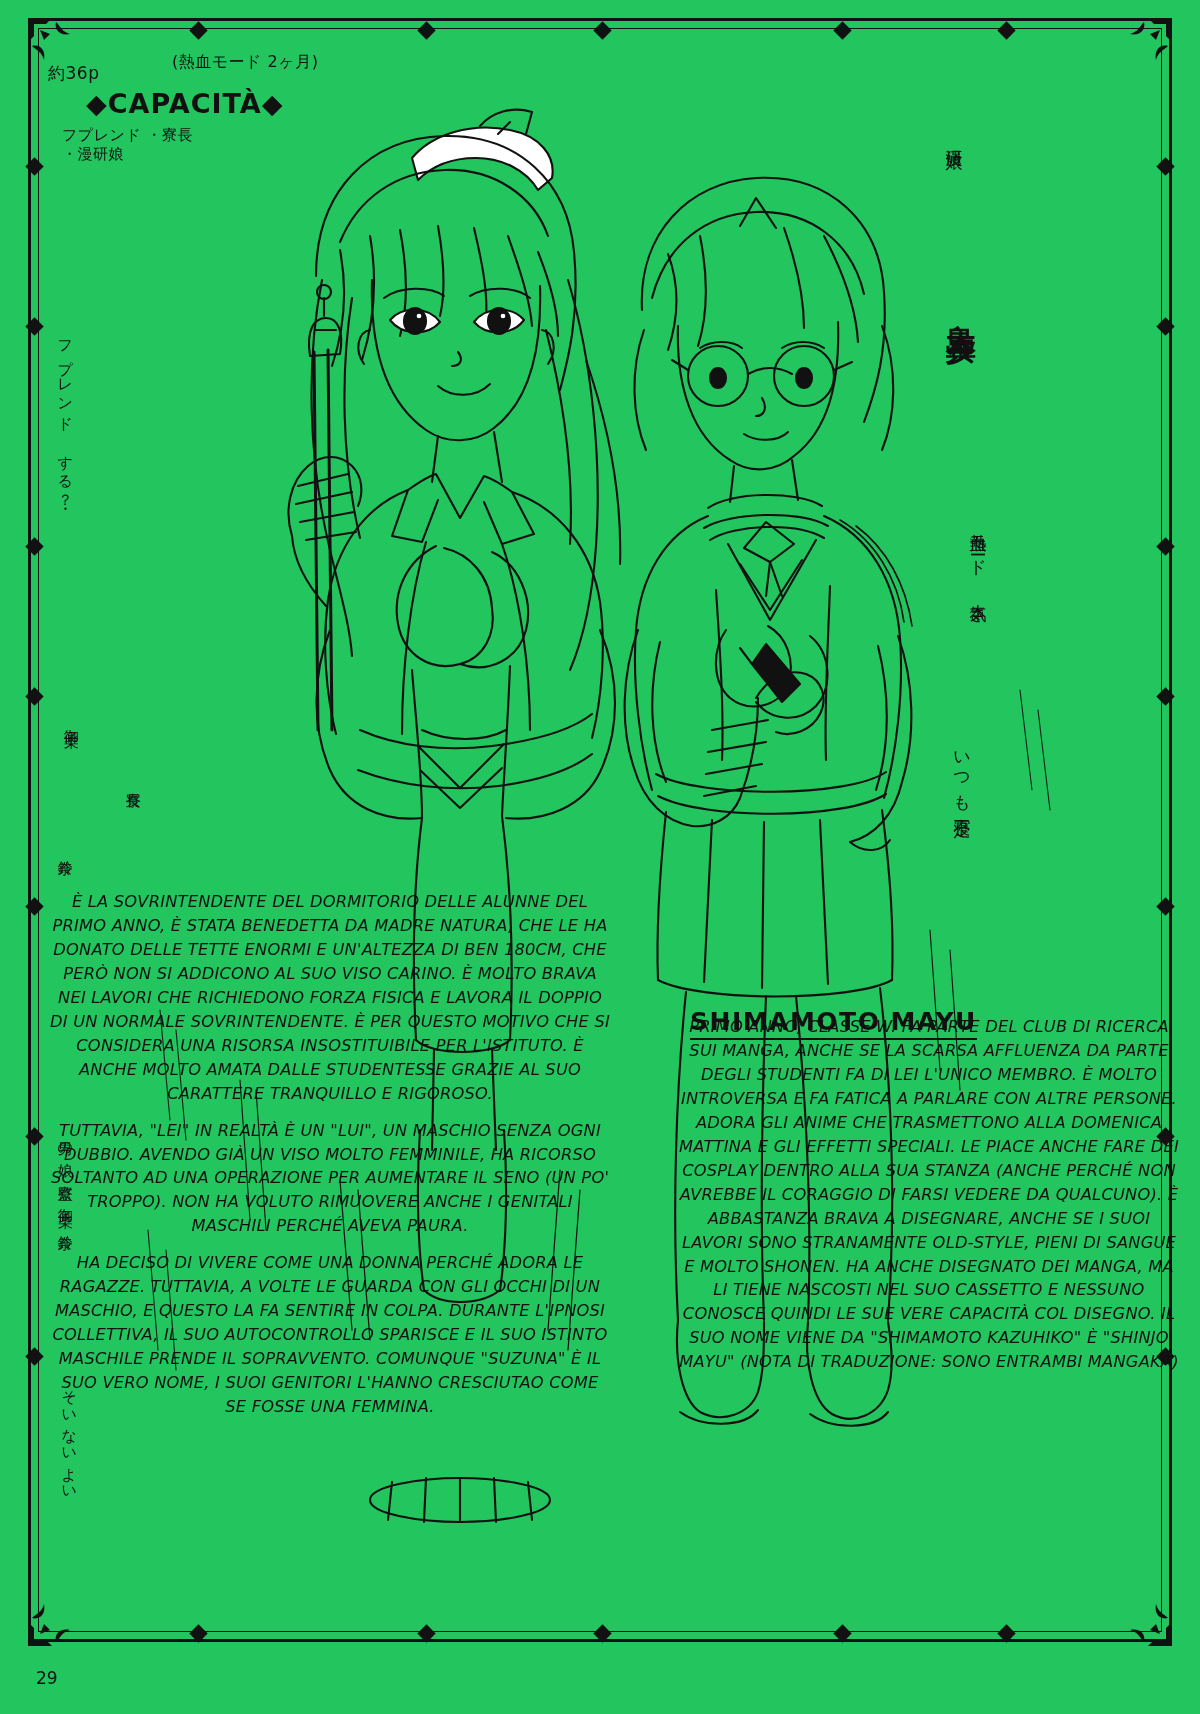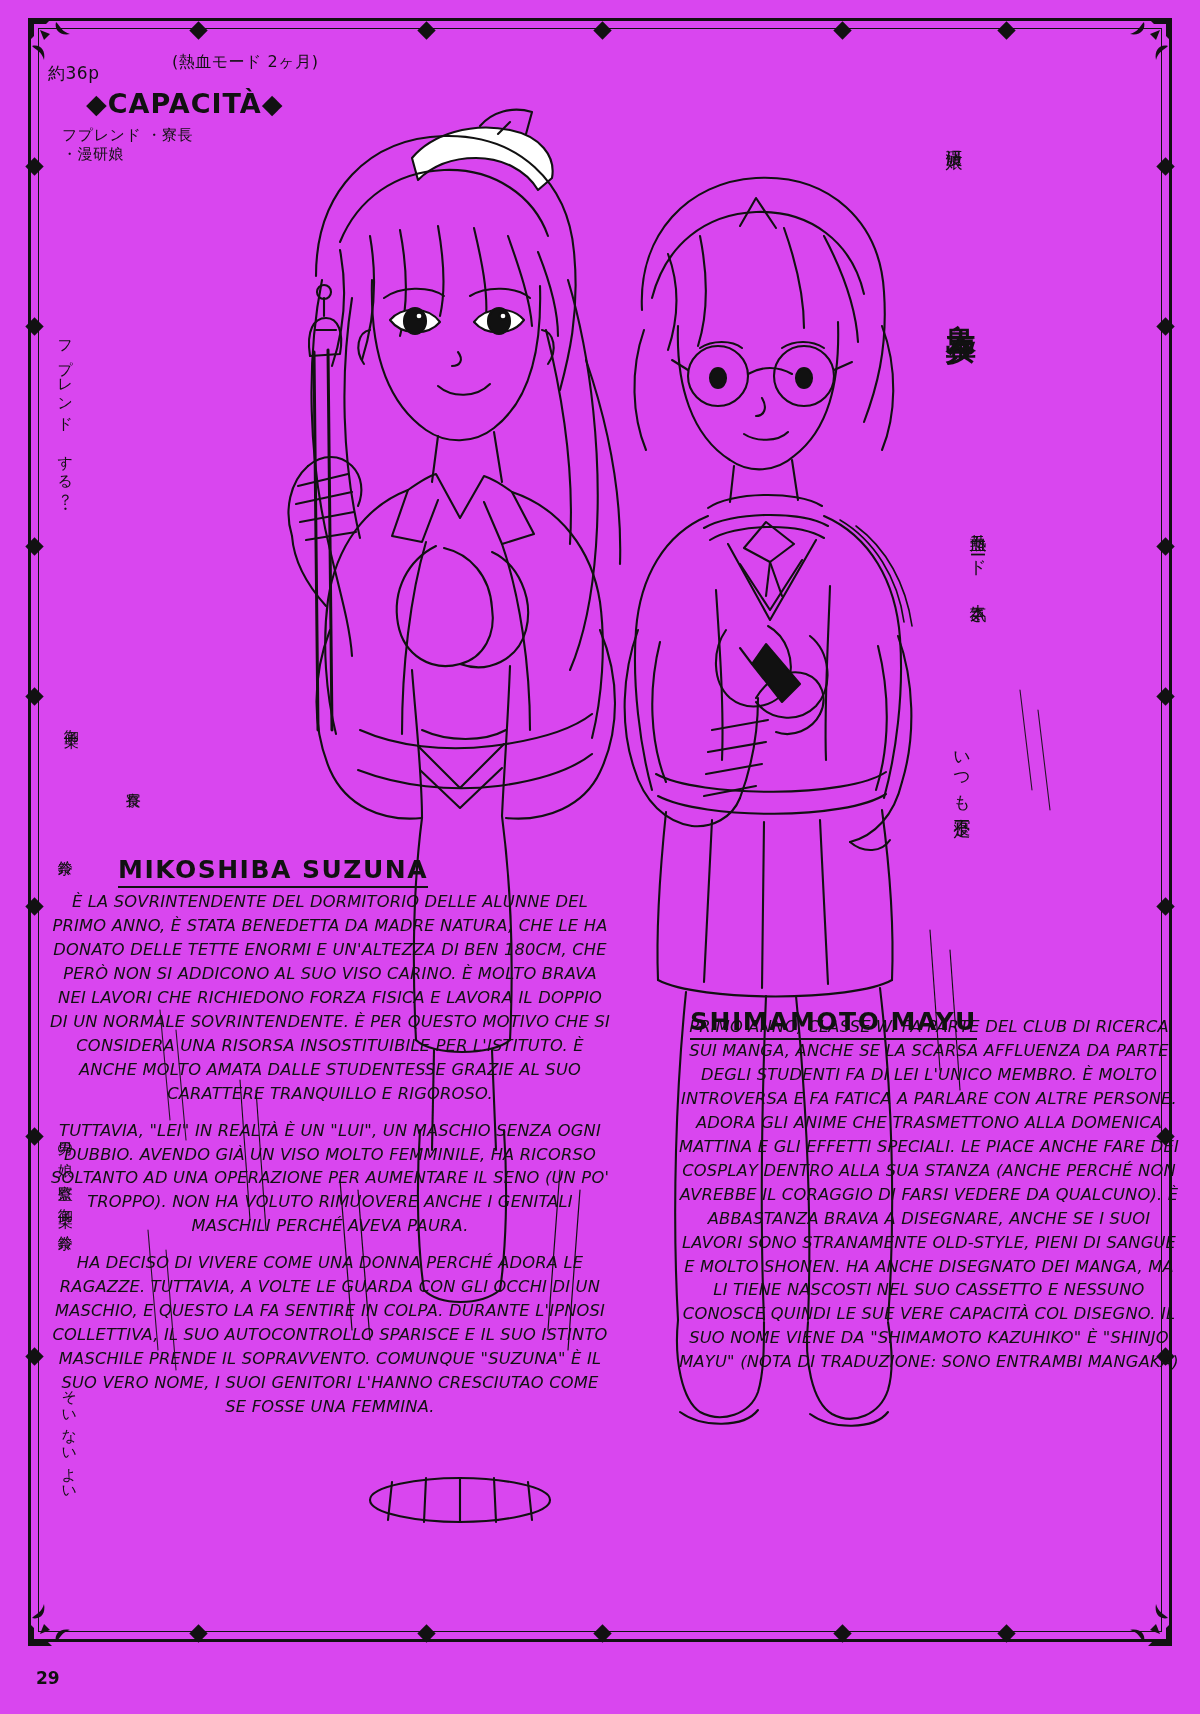--- a/index.html
+++ b/index.html
@@ -13,21 +13,21 @@
     position: relative;
     font-family: "DejaVu Sans", sans-serif;
     color: #111;
     overflow: hidden;
   }
 
   
   #page {
     position: absolute;
     inset: 0;
-    background: #d946ef;
+    background: #22c55e;
   }
 
   .frame-outer {
     position: absolute;
     left: 28px;
     top: 18px;
     right: 28px;
     bottom: 72px;
     border: 3px solid #111;
   }
@@ -120,21 +120,21 @@
     letter-spacing: 0.2px;
   }
   .body-col p { margin: 0 0 13px 0; font-style: italic; }
   .body-col p:last-child { margin-bottom: 0; }
 
   #page-number {
     position: absolute;
     left: 36px;
     bottom: 26px;
     font-size: 17px;
-    font-weight: bold;
+    font-weight: normal;
     color: #111;
   }
 
   #handwrite-36p {
     position: absolute;
     left: 48px;
     top: 62px;
     font-size: 17px;
     color: #111;
     white-space: nowrap;
@@ -485,21 +485,20 @@
   <div class="jp-note jp-vert jp-left-side" style="left:56px;top:848px;height:90px;">鈴奈</div>
   <div class="jp-note jp-vert jp-left-side" style="left:56px;top:1130px;height:260px;">男の娘 寮監 御子柴 鈴奈</div>
   <div class="jp-note jp-vert jp-left-side" style="left:60px;top:1380px;height:160px;">そいないよい</div>
 
   <div class="jp-note jp-vert jp-right-med" style="left:944px;top:136px;height:140px;">漫研娘</div>
   <div class="jp-right-big jp-vert" style="left:940px;top:300px;height:200px;">島本真夕</div>
   <div class="jp-note jp-vert jp-right-med" style="left:968px;top:520px;height:200px;">熱血モード 本気さ</div>
   <div class="jp-note jp-vert jp-right-med" style="left:952px;top:740px;height:160px;">いつも寝不足</div>
 
   <div class="char-name" style="left:118px;top:855px;">
-    <span>MIKOSHIBA SUZUNA</span>
     <span class="underline"></span>
   </div>
 
   <div class="body-col" style="left:50px;top:890px;width:560px;">
     <p>È LA SOVRINTENDENTE DEL DORMITORIO DELLE ALUNNE DEL PRIMO ANNO, È STATA BENEDETTA DA MADRE NATURA, CHE LE HA DONATO DELLE TETTE ENORMI E UN'ALTEZZA DI BEN 180CM, CHE PERÒ NON SI ADDICONO AL SUO VISO CARINO. È MOLTO BRAVA NEI LAVORI CHE RICHIEDONO FORZA FISICA E LAVORA IL DOPPIO DI UN NORMALE SOVRINTENDENTE. È PER QUESTO MOTIVO CHE SI CONSIDERA UNA RISORSA INSOSTITUIBILE PER L'ISTITUTO. È ANCHE MOLTO AMATA DALLE STUDENTESSE GRAZIE AL SUO CARATTERE TRANQUILLO E RIGOROSO.</p>
     <p>TUTTAVIA, "LEI" IN REALTÀ È UN "LUI", UN MASCHIO SENZA OGNI DUBBIO. AVENDO GIÀ UN VISO MOLTO FEMMINILE, HA RICORSO SOLTANTO AD UNA OPERAZIONE PER AUMENTARE IL SENO (UN PO' TROPPO). NON HA VOLUTO RIMUOVERE ANCHE I GENITALI MASCHILI PERCHÉ AVEVA PAURA.</p>
     <p>HA DECISO DI VIVERE COME UNA DONNA PERCHÉ ADORA LE RAGAZZE. TUTTAVIA, A VOLTE LE GUARDA CON GLI OCCHI DI UN MASCHIO, E QUESTO LA FA SENTIRE IN COLPA. DURANTE L'IPNOSI COLLETTIVA, IL SUO AUTOCONTROLLO SPARISCE E IL SUO ISTINTO MASCHILE PRENDE IL SOPRAVVENTO. COMUNQUE "SUZUNA" È IL SUO VERO NOME, I SUOI GENITORI L'HANNO CRESCIUTAO COME SE FOSSE UNA FEMMINA.</p>
   </div>
 
   <div class="char-name" style="left:690px;top:1007px;">

